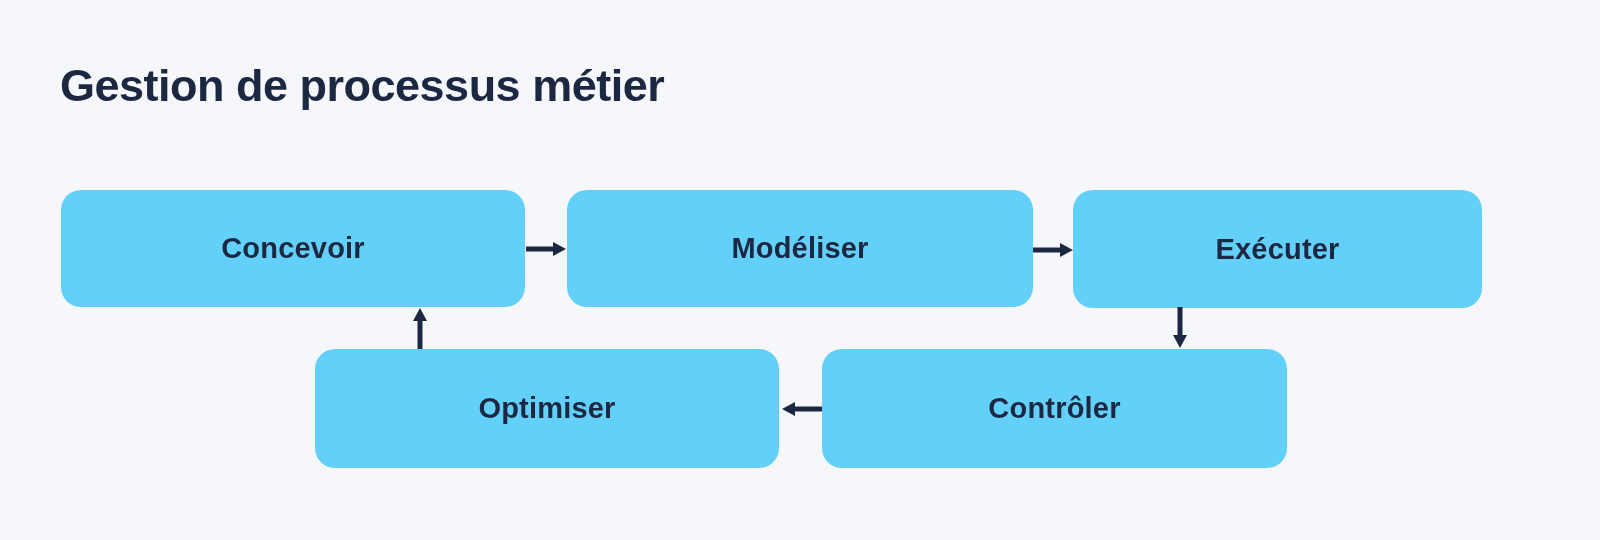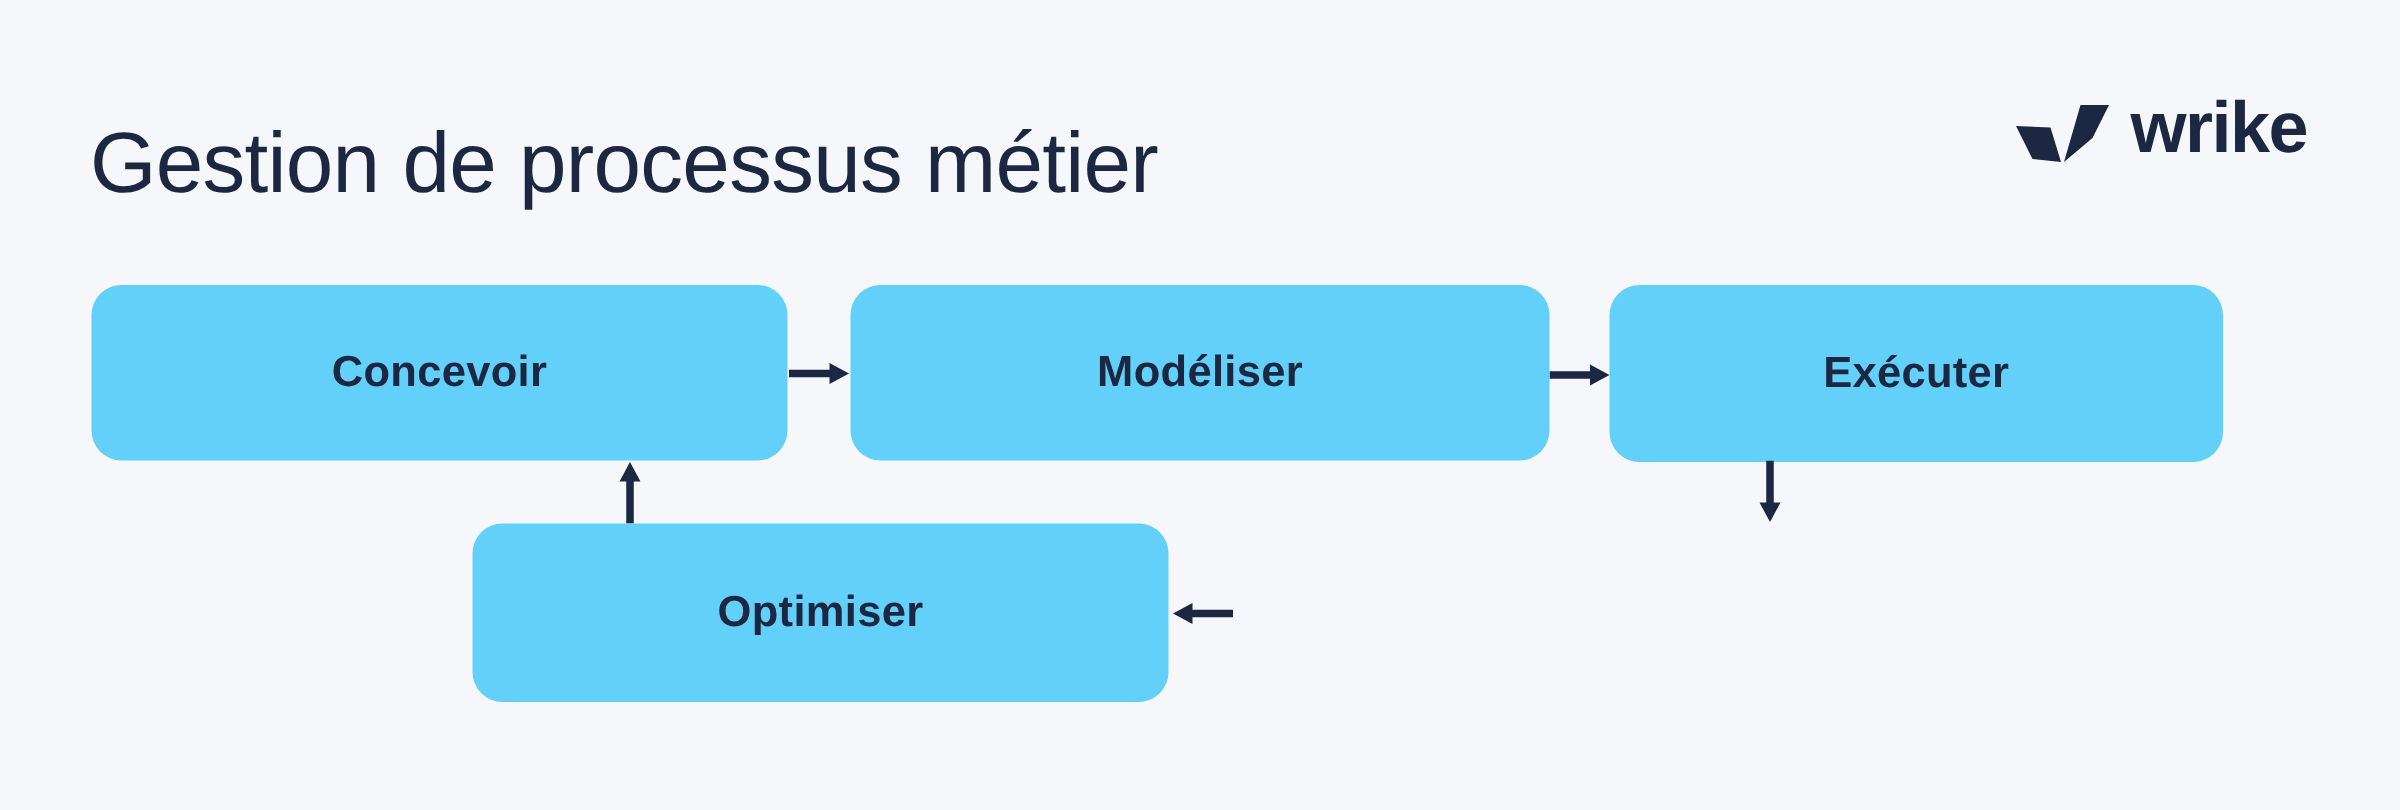--- a/index.html
+++ b/index.html
@@ -17,23 +17,23 @@
   }
   .canvas {
     position: absolute;
     left: 0; top: 0;
     width: 1600px; height: 540px;
     background: var(--bg);
   }
   .page-title {
     position: absolute;
     left: 60px;
-    top: 76px;
-    font-size: 57px;
-    font-weight: 400;
+    top: 60px;
+    font-size: 45px;
+    font-weight: 700;
     letter-spacing: -0.5px;
     color: var(--navy);
     white-space: nowrap;
   }
   .brand {
     position: absolute;
     top: 62px;
     right: 62px;
     display: flex;
     align-items: center;
@@ -76,44 +76,40 @@
   .arrow-4 { left: 781px;  top: 400px; }
   .arrow-5 { left: 411px;  top: 306px; }
 </style>
 </head>
 <body>
 
 <div class="canvas">
 
   <h1 class="page-title">Gestion de processus métier</h1>
 
-  <div class="brand">
-    <svg class="mark" width="64" height="41" viewBox="0 0 64 41">
-      <polygon points="1,15 24,16 31,39 12,37"></polygon>
-      <polygon points="44,1 63,1 52,23 33,39"></polygon>
-    </svg>
-    <span class="brand-name">wrike</span>
-  </div>
 
   <div class="node node-modeliser">
     <span>Modéliser</span>
   </div>
 
   <div class="node node-concevoir">
     <span>Concevoir</span>
   </div>
 
   <div class="node node-executer">
     <span>Exécuter</span>
   </div>
 
   <div class="node node-optimiser">
     <span>Optimiser</span>
   </div>
 
+  <div class="node node-controler">
+    <span>Contrôler</span>
+  </div>
 
   <svg class="arrow arrow-1" width="41" height="18">
     <line x1="0" y1="9" x2="28" y2="9"></line>
     <polygon points="27,2 40,9 27,16"></polygon>
   </svg>
 
   <svg class="arrow arrow-2" width="41" height="18">
     <line x1="0" y1="9" x2="28" y2="9"></line>
     <polygon points="27,2 40,9 27,16"></polygon>
   </svg>

